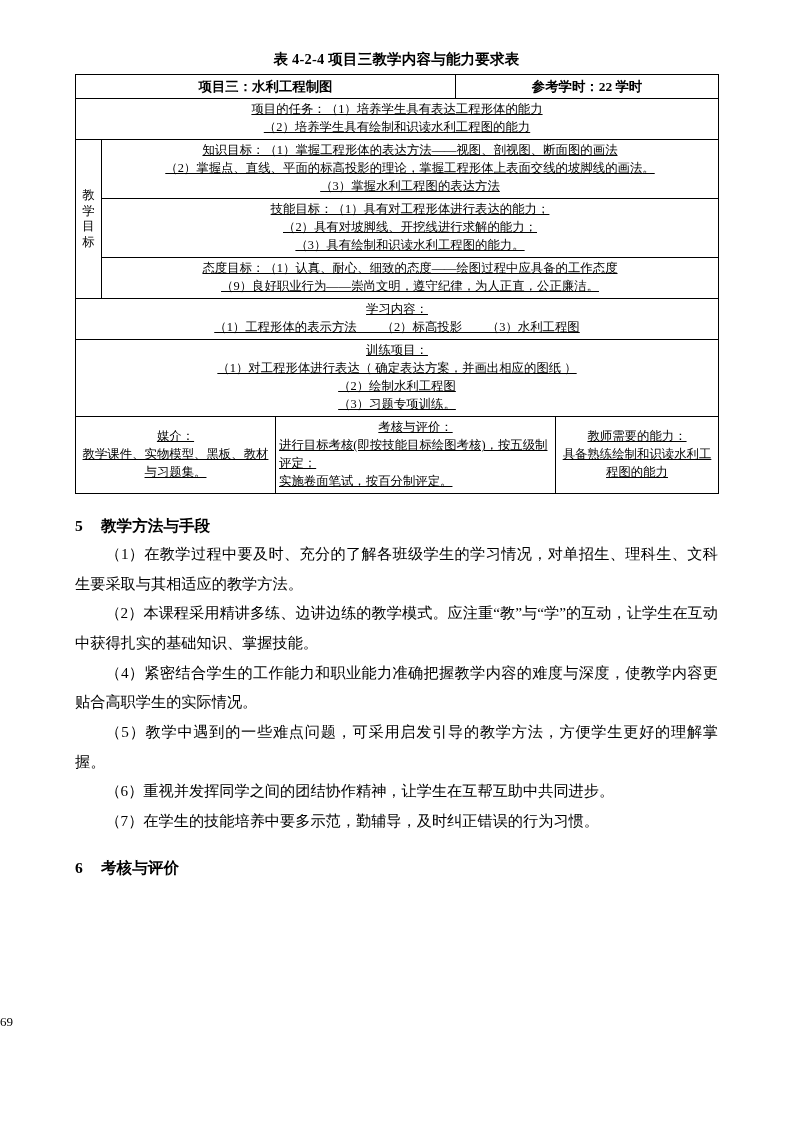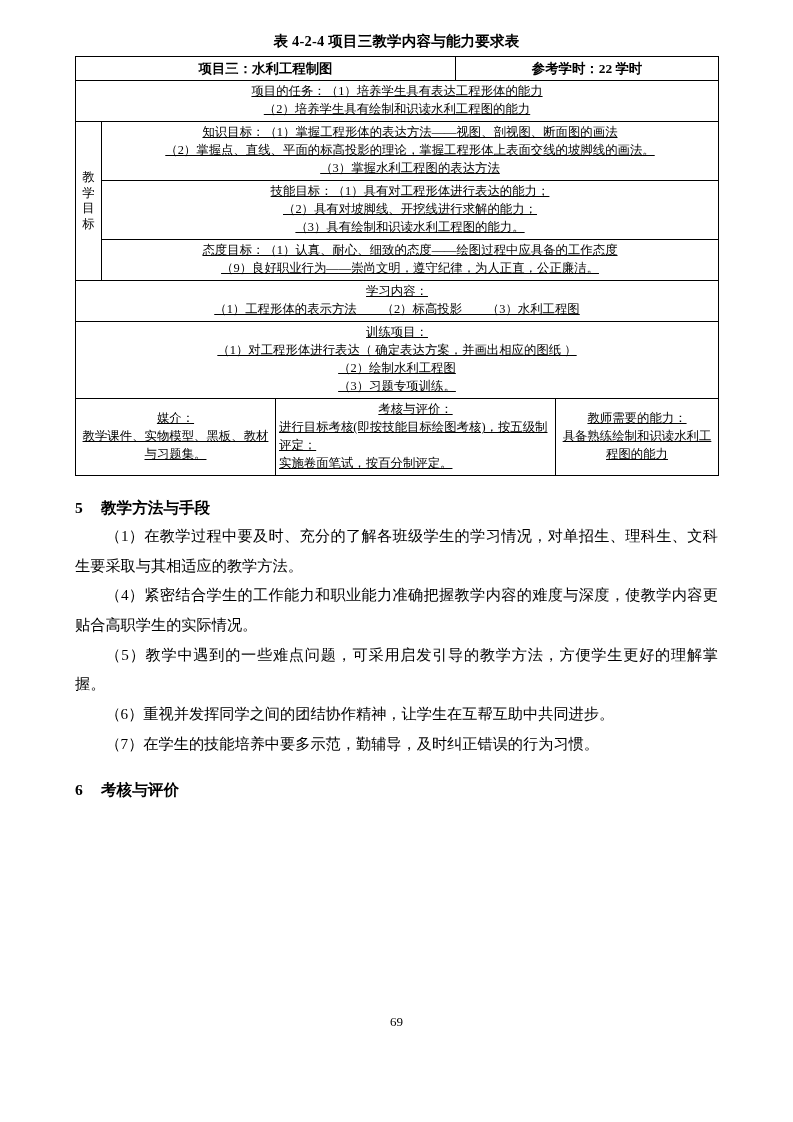--- a/index.html
+++ b/index.html
@@ -11,21 +11,21 @@
     width: 793px;
     height: 1122px;
     font-family: "Liberation Serif", "DejaVu Serif", serif;
     color: #000000;
     position: relative;
   }
   .page {
     width: 793px;
     height: 1122px;
     box-sizing: border-box;
-    padding: 32px 75px 40px 75px;
+    padding: 50px 75px 40px 75px;
     position: relative;
   }
   .table-caption {
     text-align: center;
     font-weight: bold;
     font-size: 14.5px;
     margin-bottom: 5px;
     letter-spacing: 0.2px;
   }
   table.main {
@@ -80,21 +80,20 @@
     text-indent: 2em;
   }
   .para {
     margin: 0;
   }
   .pagenum {
     position: absolute;
     bottom: 92px;
     left: 0;
     width: 793px;
-    text-align: center;
     font-size: 13px;
   }
 </style>
 </head>
 <body>
 
 <div class="page">
 
   <div class="table-caption">表 4-2-4  项目三教学内容与能力要求表</div>
 
@@ -173,20 +172,21 @@
         </td>
       </tr>
     </tbody>
   </table>
 
   <div class="section-head">
     <span class="num">5</span><span>教学方法与手段</span>
   </div>
 
   <p class="body-text indent para">（1）在教学过程中要及时、充分的了解各班级学生的学习情况，对单招生、理科生、文科生要采取与其相适应的教学方法。</p>
+  <p class="body-text indent para">（2）本课程采用精讲多练、边讲边练的教学模式。应注重“教”与“学”的互动，让学生在互动中获得扎实的基础知识、掌握技能。</p>
   <p class="body-text indent para">（4）紧密结合学生的工作能力和职业能力准确把握教学内容的难度与深度，使教学内容更贴合高职学生的实际情况。</p>
   <p class="body-text indent para">（5）教学中遇到的一些难点问题，可采用启发引导的教学方法，方便学生更好的理解掌握。</p>
   <p class="body-text indent para">（6）重视并发挥同学之间的团结协作精神，让学生在互帮互助中共同进步。</p>
   <p class="body-text indent para">（7）在学生的技能培养中要多示范，勤辅导，及时纠正错误的行为习惯。</p>
 
   <div class="section-head">
     <span class="num">6</span><span>考核与评价</span>
   </div>
 
 

